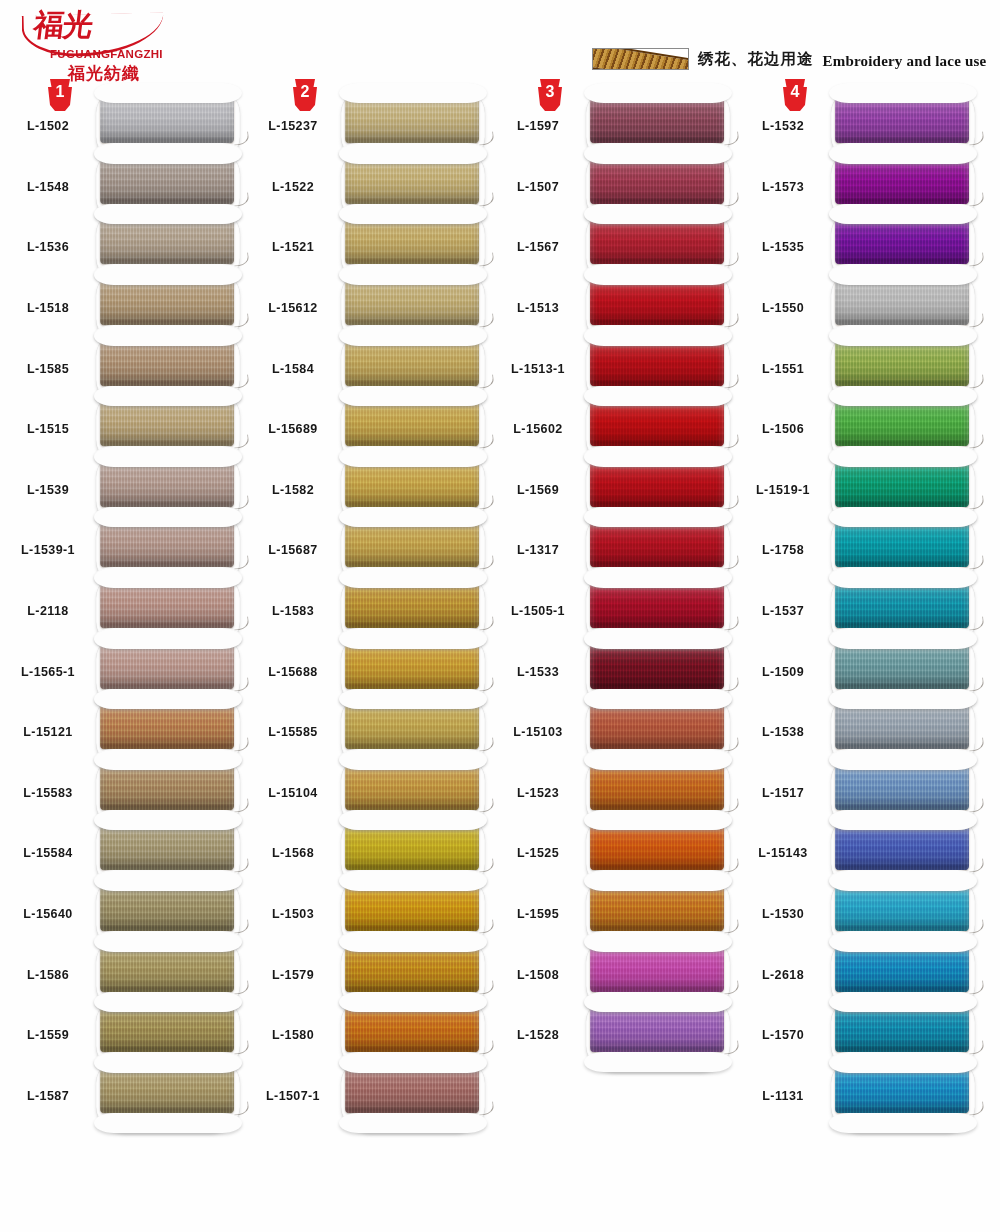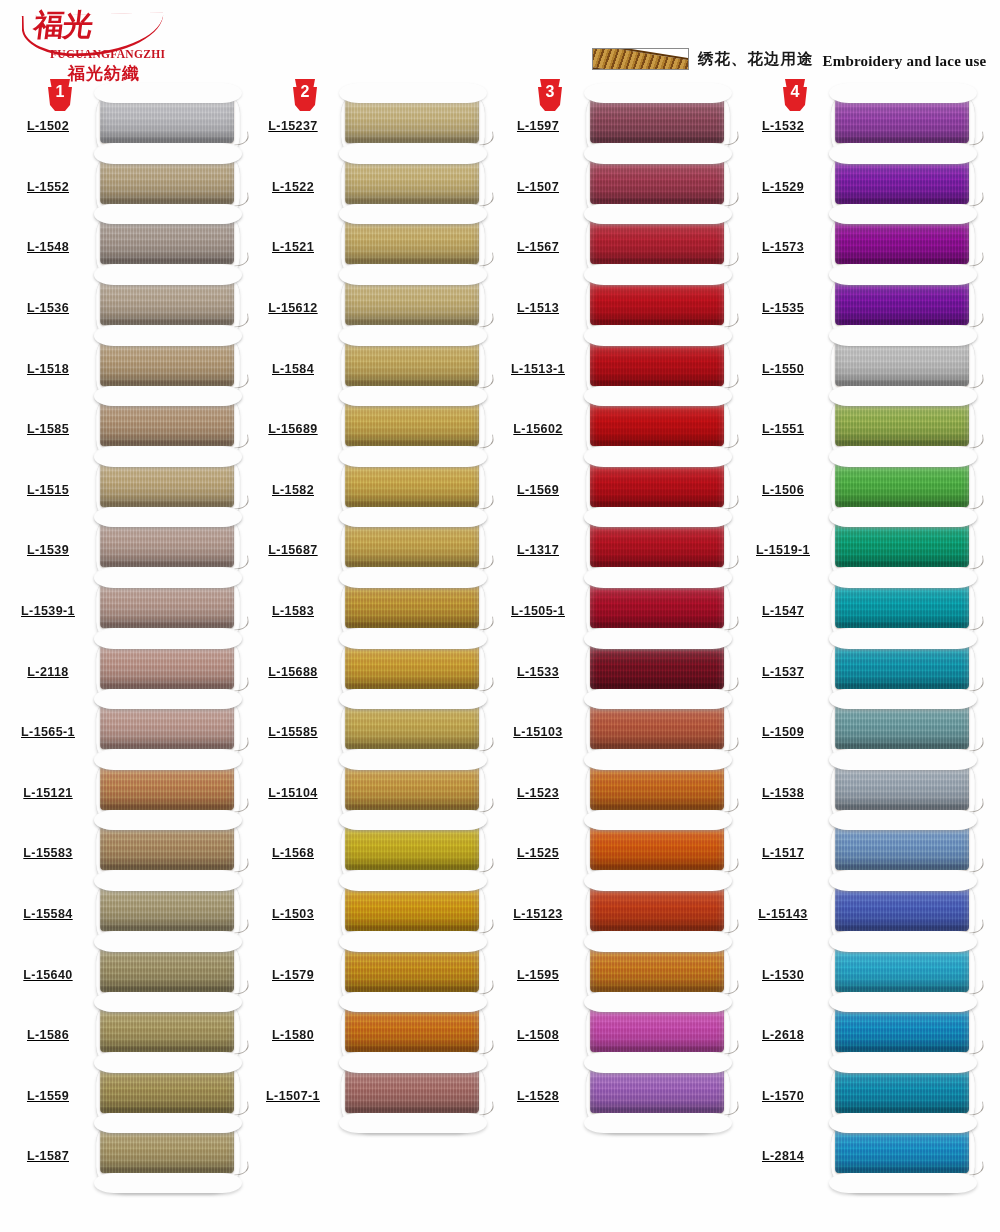--- a/index.html
+++ b/index.html
@@ -45,21 +45,21 @@
     left: 2px; top: 6px;
     width: 142px; height: 42px;
     border-bottom: 3px solid #cf1220;
     border-radius: 0 0 60% 40%/0 0 100% 70%;
     border-left: 2px solid #cf1220;
     transform: rotate(-1.5deg);
   }
   #logo-pinyin {
     position: absolute;
     left: 30px; top: 40px;
-    font-family: Liberation Serif, serif;
+    font-family: Liberation Sans, sans-serif;
     font-weight: bold;
     font-size: 11.5px;
     letter-spacing: 0.3px;
     color: #c6121f;
     white-space: nowrap;
   }
   #logo-cn-sub {
     position: absolute;
     left: 48px; top: 54px;
     font-family: "DejaVu Serif", serif;
@@ -139,21 +139,21 @@
     left: 0; top: 3px;
     width: 28px;
     text-align: center;
     font-family: "Liberation Sans", sans-serif;
     font-size: 16px;
     font-weight: bold;
     color: #ffffff;
     line-height: 22px;
   }
 
-  .rows { position: relative; padding-top: 20px; text-decoration: underline; }
+  .rows { position: relative; padding-top: 20px; }
 
   .row {
     position: relative;
     height: 60.6px;
     display: flex;
     align-items: center;
   }
   .row-label {
     width: 96px;
     text-align: center;
@@ -282,30 +282,20 @@
           <div class="row-label">L-1502</div>
           <div class="bobbin">
             <div class="spool"></div>
             <div class="wrap" style="background: rgb(185, 185, 189);"></div>
             <div class="tail"></div>
             <div class="lobe-top"></div>
             <div class="lobe-bot"></div>
           </div>
         </div>
         <div class="row">
-          <div class="row-label">L-1552</div>
-          <div class="bobbin">
-            <div class="spool"></div>
-            <div class="wrap" style="background: rgb(181, 164, 133);"></div>
-            <div class="tail"></div>
-            <div class="lobe-top"></div>
-            <div class="lobe-bot"></div>
-          </div>
-        </div>
-        <div class="row">
           <div class="row-label">L-1548</div>
           <div class="bobbin">
             <div class="spool"></div>
             <div class="wrap" style="background: rgb(167, 154, 145);"></div>
             <div class="tail"></div>
             <div class="lobe-top"></div>
             <div class="lobe-bot"></div>
           </div>
         </div>
         <div class="row">
@@ -772,30 +762,20 @@
           <div class="row-label">L-1525</div>
           <div class="bobbin">
             <div class="spool"></div>
             <div class="wrap" style="background: rgb(204, 89, 17);"></div>
             <div class="tail"></div>
             <div class="lobe-top"></div>
             <div class="lobe-bot"></div>
           </div>
         </div>
         <div class="row">
-          <div class="row-label">L-15123</div>
-          <div class="bobbin">
-            <div class="spool"></div>
-            <div class="wrap" style="background: rgb(187, 60, 24);"></div>
-            <div class="tail"></div>
-            <div class="lobe-top"></div>
-            <div class="lobe-bot"></div>
-          </div>
-        </div>
-        <div class="row">
           <div class="row-label">L-1595</div>
           <div class="bobbin">
             <div class="spool"></div>
             <div class="wrap" style="background: rgb(194, 117, 32);"></div>
             <div class="tail"></div>
             <div class="lobe-top"></div>
             <div class="lobe-bot"></div>
           </div>
         </div>
         <div class="row">
@@ -832,30 +812,20 @@
           <div class="row-label">L-1532</div>
           <div class="bobbin">
             <div class="spool"></div>
             <div class="wrap" style="background: rgb(146, 67, 164);"></div>
             <div class="tail"></div>
             <div class="lobe-top"></div>
             <div class="lobe-bot"></div>
           </div>
         </div>
         <div class="row">
-          <div class="row-label">L-1529</div>
-          <div class="bobbin">
-            <div class="spool"></div>
-            <div class="wrap" style="background: rgb(125, 32, 164);"></div>
-            <div class="tail"></div>
-            <div class="lobe-top"></div>
-            <div class="lobe-bot"></div>
-          </div>
-        </div>
-        <div class="row">
           <div class="row-label">L-1573</div>
           <div class="bobbin">
             <div class="spool"></div>
             <div class="wrap" style="background: rgb(140, 17, 145);"></div>
             <div class="tail"></div>
             <div class="lobe-top"></div>
             <div class="lobe-bot"></div>
           </div>
         </div>
         <div class="row">
@@ -902,21 +872,21 @@
           <div class="row-label">L-1519-1</div>
           <div class="bobbin">
             <div class="spool"></div>
             <div class="wrap" style="background: rgb(14, 154, 113);"></div>
             <div class="tail"></div>
             <div class="lobe-top"></div>
             <div class="lobe-bot"></div>
           </div>
         </div>
         <div class="row">
-          <div class="row-label">L-1547</div>
+          <div class="row-label">L-1758</div>
           <div class="bobbin">
             <div class="spool"></div>
             <div class="wrap" style="background: rgb(11, 154, 166);"></div>
             <div class="tail"></div>
             <div class="lobe-top"></div>
             <div class="lobe-bot"></div>
           </div>
         </div>
         <div class="row">
           <div class="row-label">L-1537</div>
@@ -992,21 +962,21 @@
           <div class="row-label">L-1570</div>
           <div class="bobbin">
             <div class="spool"></div>
             <div class="wrap" style="background: rgb(19, 137, 171);"></div>
             <div class="tail"></div>
             <div class="lobe-top"></div>
             <div class="lobe-bot"></div>
           </div>
         </div>
         <div class="row">
-          <div class="row-label">L-2814</div>
+          <div class="row-label">L-1131</div>
           <div class="bobbin">
             <div class="spool"></div>
             <div class="wrap" style="background: rgb(27, 140, 192);"></div>
             <div class="tail"></div>
             <div class="lobe-top"></div>
             <div class="lobe-bot"></div>
           </div>
         </div>
       </div>
     </div>

